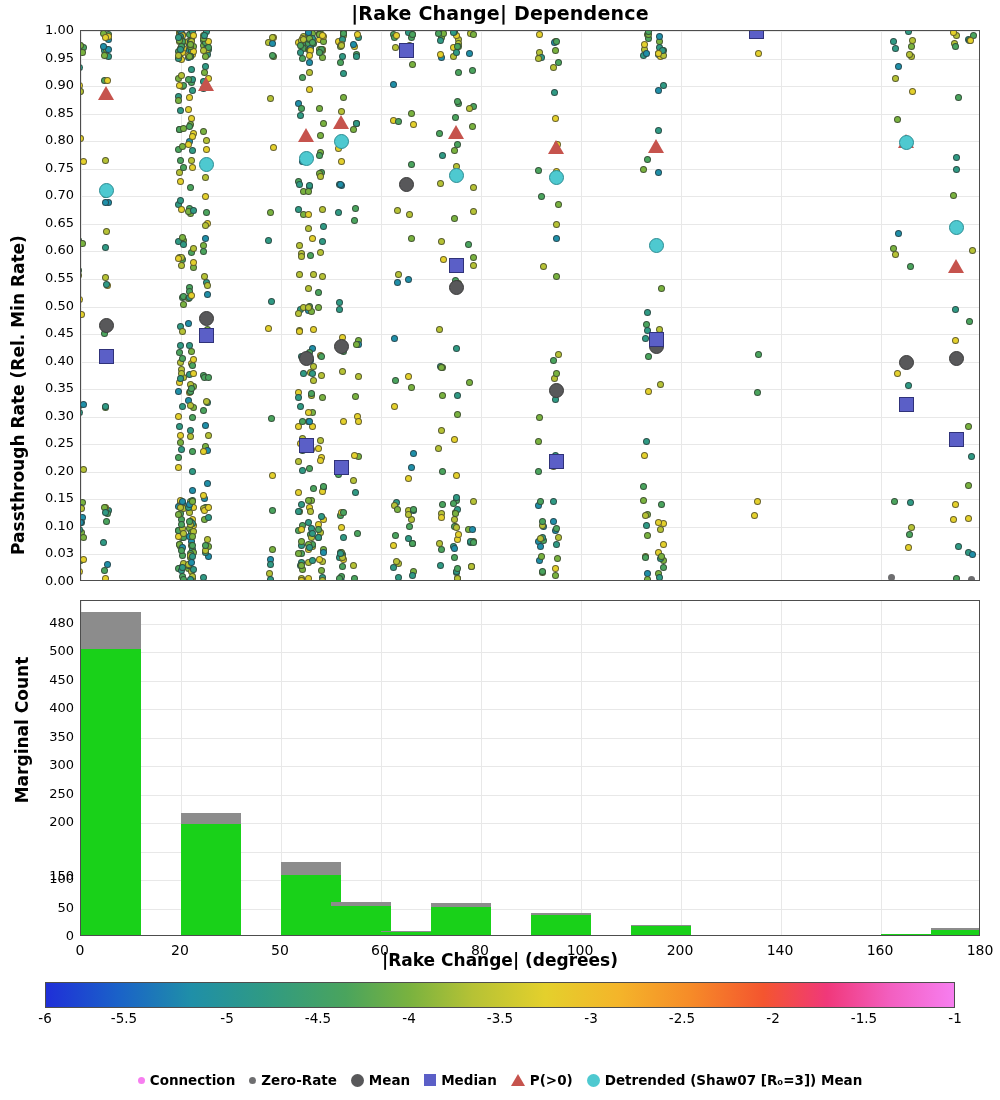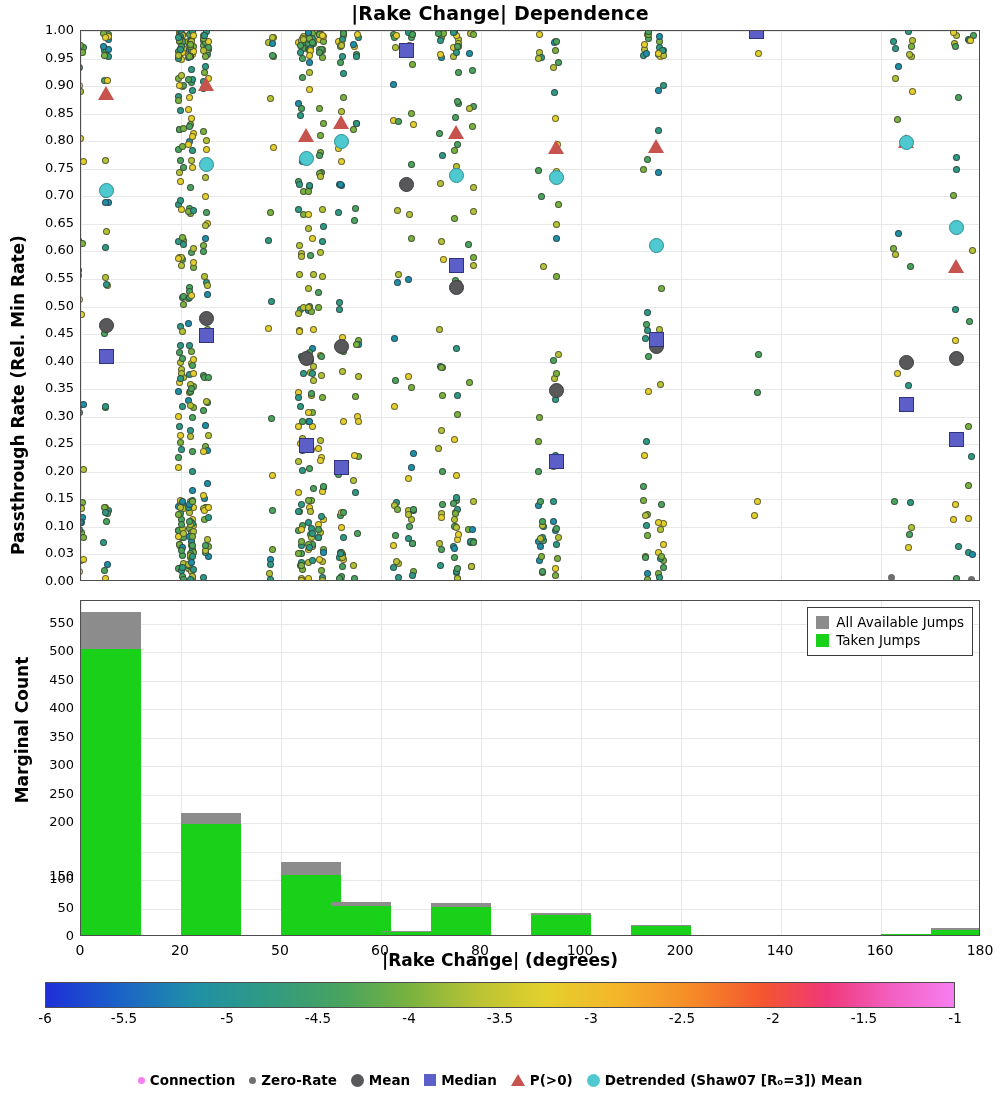--- a/index.html
+++ b/index.html
@@ -1209,44 +1209,34 @@
         <div class="bar-taken" style="left: 350px; width: 60px; top: 305.817px; height: 30.1831px; background: rgb(25, 209, 25);"></div>
         <div class="bar-all" style="left: 450px; width: 60px; top: 312.081px; height: 23.9186px; background: rgb(140, 140, 140);"></div>
         <div class="bar-taken" style="left: 450px; width: 60px; top: 314.359px; height: 21.6407px; background: rgb(25, 209, 25);"></div>
         <div class="bar-all" style="left: 550px; width: 60px; top: 324.041px; height: 11.9593px; background: rgb(140, 140, 140);"></div>
         <div class="bar-taken" style="left: 550px; width: 60px; top: 324.61px; height: 11.3898px; background: rgb(25, 209, 25);"></div>
         <div class="bar-all" style="left: 800px; width: 60px; top: 333.153px; height: 2.84746px; background: rgb(140, 140, 140);"></div>
         <div class="bar-taken" style="left: 800px; width: 60px; top: 333.153px; height: 2.84746px; background: rgb(25, 209, 25);"></div>
         <div class="bar-all" style="left: 850px; width: 60px; top: 326.888px; height: 9.11186px; background: rgb(140, 140, 140);"></div>
         <div class="bar-taken" style="left: 850px; width: 60px; top: 328.597px; height: 7.40339px; background: rgb(25, 209, 25);"></div>
       </div>
-    <div id="hist-legend">
-        <div class="row">
-          <span class="sw" style="background: rgb(140, 140, 140);"></span>
-          <span>All Available Jumps</span>
-        </div>
-        <div class="row">
-          <span class="sw" style="background: rgb(25, 209, 25);"></span>
-          <span>Taken Jumps</span>
-        </div>
-      </div>
   </div>
   <div id="y2-labels">
       <div class="y2-label" style="left: 0px; top: 936px;">0</div>
       <div class="y2-label" style="left: 0px; top: 907.525px;">50</div>
       <div class="y2-label" style="left: 0px; top: 879.051px;">100</div>
       <div class="y2-label" style="left: 0px; top: 876px;">150</div>
       <div class="y2-label" style="left: 0px; top: 822.102px;">200</div>
       <div class="y2-label" style="left: 0px; top: 793.627px;">250</div>
       <div class="y2-label" style="left: 0px; top: 765.153px;">300</div>
       <div class="y2-label" style="left: 0px; top: 736.678px;">350</div>
       <div class="y2-label" style="left: 0px; top: 708.203px;">400</div>
       <div class="y2-label" style="left: 0px; top: 679.729px;">450</div>
       <div class="y2-label" style="left: 0px; top: 651.254px;">500</div>
-      <div class="y2-label" style="left: 0px; top: 622.78px;">550</div>
+      <div class="y2-label" style="left: 0px; top: 622.78px;">480</div>
     </div>
   <div id="y2-axis-title">Marginal Count</div>
   <div id="x-labels">
       <div class="xtick-label" style="left: 50px; top: 942px;">0</div>
       <div class="xtick-label" style="left: 150px; top: 942px;">20</div>
       <div class="xtick-label" style="left: 250px; top: 942px;">50</div>
       <div class="xtick-label" style="left: 350px; top: 942px;">60</div>
       <div class="xtick-label" style="left: 450px; top: 942px;">80</div>
       <div class="xtick-label" style="left: 550px; top: 942px;">100</div>
       <div class="xtick-label" style="left: 650px; top: 942px;">200</div>

